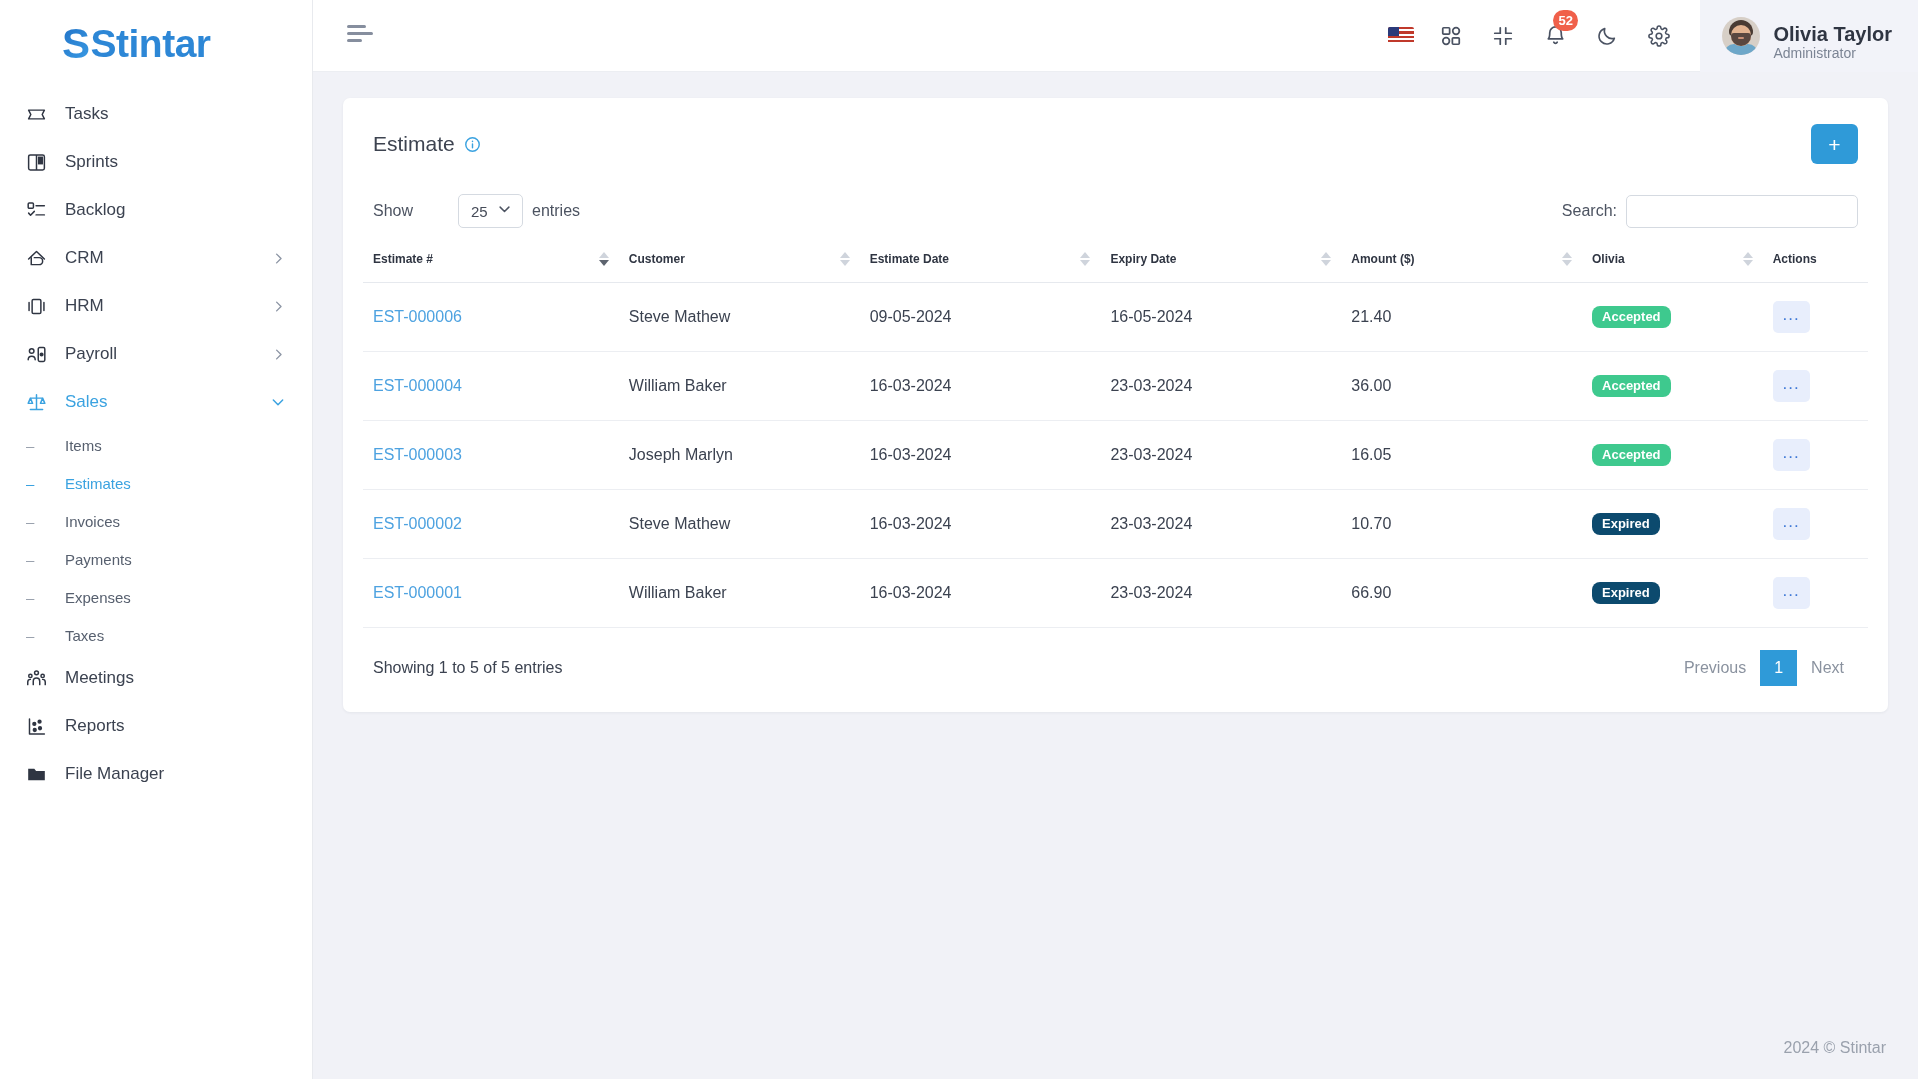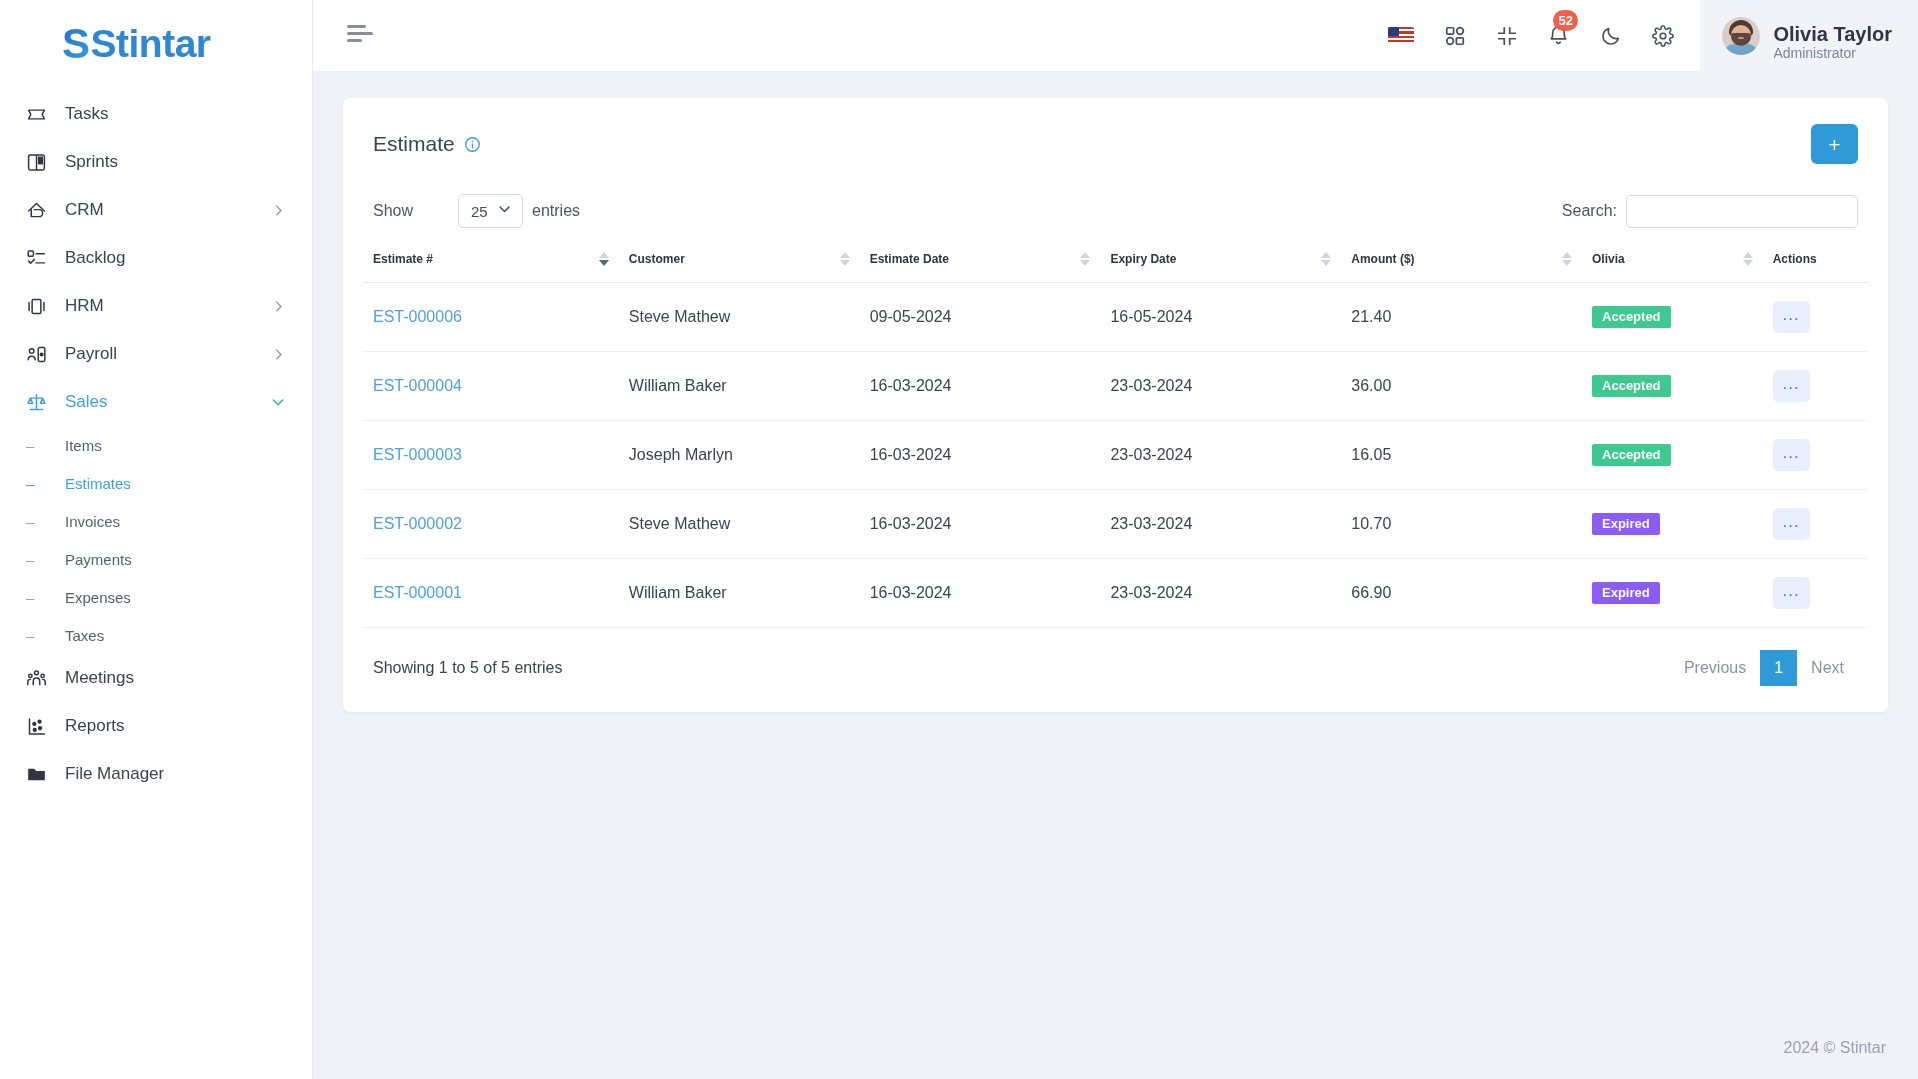--- a/index.html
+++ b/index.html
@@ -59,21 +59,21 @@
     height: 72px; background: #ffffff; display: flex; align-items: center;
     padding-left: 34px; flex: 0 0 72px;
     border-bottom: 1px solid #eceef2;
   }
   .hamburger { width: 28px; cursor: pointer; }
   .hamburger span { display:block; height:3px; background:#868e9e; border-radius:2px; margin-bottom:4px; }
   .hamburger span:nth-child(1){ width:19px;}
   .hamburger span:nth-child(2){ width:26px;}
   .hamburger span:nth-child(3){ width:15px;}
   .top-actions { margin-left:auto; display:flex; align-items:center; gap: 26px; padding-right: 26px;}
-  .top-ic { width:26px; height:26px; color:#4a5262; cursor:pointer; position:relative; display:flex; align-items:center; justify-content:flex-end;}
+  .top-ic { width:26px; height:26px; color:#4a5262; cursor:pointer; position:relative; display:flex; align-items:center; justify-content:flex-start;}
   .flag { width:26px; height:17px; border-radius:2px; overflow:hidden; position:relative; background:#fff; cursor:pointer;}
   .flag .stripes { position:absolute; inset:0; background: repeating-linear-gradient(#c0392b 0 2.2px, #ffffff 2.2px 4.4px); }
   .flag .canton { position:absolute; left:0; top:0; width:11px; height:9px; background:#2b3a7a; }
   .badge {
     position:absolute; top:-13px; left:9px; min-width:24px; height:21px;
     background:#f0604a; color:#fff; font-size:13px; font-weight:600;
     border-radius:11px; display:flex; align-items:center; justify-content:center; padding:0 5px;
   }
   .profile {
     height:72px; display:flex; align-items:center; gap:13px;
@@ -135,25 +135,25 @@
   .sorter i.down { border-top:6px solid #cfd4dc; }
   .sorter.desc i.down { border-top-color:#5d646f; }
 
   tbody td {
     font-size:16px; color:#3b4250; padding: 18px 10px; border-bottom:1px solid #eceef2;
     vertical-align: middle;
   }
   tbody tr:last-child td { border-bottom:1px solid #eceef2; }
   .est-link { color:#4da2e0; text-decoration:none; cursor:pointer; }
   .badge-status {
-    display:inline-block; padding: 4px 10px 5px 10px; border-radius:2px;
+    display:inline-block; padding: 4px 10px 5px 10px; border-radius:8px;
     font-size:13px; font-weight:700; color:#fff; line-height:1;
   }
   .st-accepted { background:#3ec98e; }
-  .st-expired { background:#8b5cf6; }
+  .st-expired { background:#0c4a6e; }
   .act-btn {
     width:37px; height:32px; border-radius:5px; background:#e8eefc; border:none;
     color:#3f79d6; font-size:17px; letter-spacing:1px; cursor:pointer;
     display:flex; align-items:center; justify-content:center; line-height:1; padding-bottom:6px;
   }
 
   .table-bottom { display:flex; align-items:center; padding: 22px 10px 26px 10px; }
   .showing { font-size:16px; color:#3b4250;text-align:right; }
   .pager { margin-left:auto; display:flex; align-items:center; gap: 0; }
   .pg { font-size:16px; color:#8a929f; padding: 9px 14px; cursor:pointer; }
@@ -194,40 +194,40 @@
               <path d="M12 3.5v17" stroke-width="1.7"></path>
               <rect x="13.6" y="5.2" width="5.8" height="9" fill="#2f3542" stroke="none"></rect>
             </svg>
         </span>
         <span>Sprints</span>
       </div>
 
       <div class="nav-item">
         <span class="ic">
           <svg width="21" height="21" viewBox="0 0 24 24" fill="none" stroke="#2f3542" stroke-width="1.7" stroke-linecap="round" stroke-linejoin="round">
+              <rect x="2.5" y="3.5" width="6" height="6" rx="1.2"></rect>
+              <path d="M11.5 6.5H21M3 15l2.2 2.4L9.5 13M11.5 17H21"></path>
+            </svg>
+        </span>
+        <span>Backlog</span>
+      </div>
+
+      <div class="nav-item">
+        <span class="ic">
+          <svg width="21" height="21" viewBox="0 0 24 24" fill="none" stroke="#2f3542" stroke-width="1.7" stroke-linecap="round" stroke-linejoin="round">
               <path d="M3 12.5 12 4l9 8.5"></path>
               <path d="M6 11v8h9a4 4 0 0 0 0-8H9.5"></path>
             </svg>
         </span>
         <span>CRM</span>
         <span class="chev">
           <svg width="15" height="15" viewBox="0 0 24 24" fill="none" stroke="currentColor" stroke-width="2.2" stroke-linecap="round" stroke-linejoin="round">
               <path d="M9 5l7 7-7 7"></path>
             </svg>
         </span>
-      </div>
-
-      <div class="nav-item">
-        <span class="ic">
-          <svg width="21" height="21" viewBox="0 0 24 24" fill="none" stroke="#2f3542" stroke-width="1.7" stroke-linecap="round" stroke-linejoin="round">
-              <rect x="2.5" y="3.5" width="6" height="6" rx="1.2"></rect>
-              <path d="M11.5 6.5H21M3 15l2.2 2.4L9.5 13M11.5 17H21"></path>
-            </svg>
-        </span>
-        <span>Backlog</span>
       </div>
 
       <div class="nav-item">
         <span class="ic">
           <svg width="21" height="21" viewBox="0 0 24 24" fill="none" stroke="#2f3542" stroke-width="1.7" stroke-linejoin="round">
               <rect x="7" y="4" width="10" height="16" rx="1.5"></rect>
               <path d="M3.5 7.5v9M20.5 7.5v9" stroke-linecap="round"></path>
             </svg>
         </span>
         <span>HRM</span>

